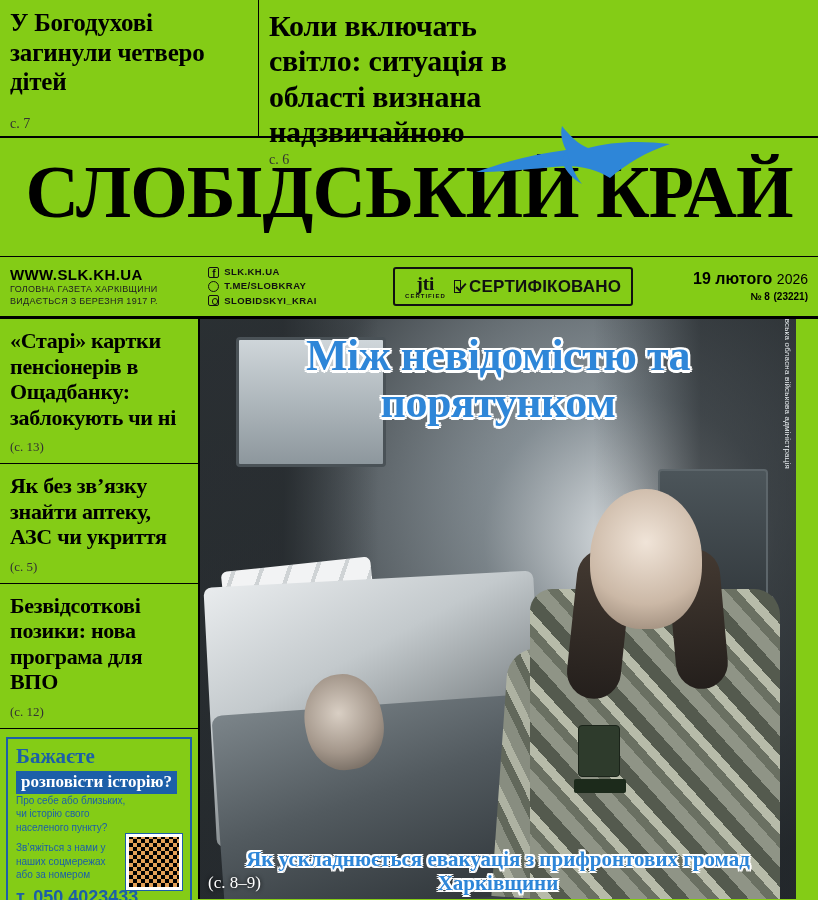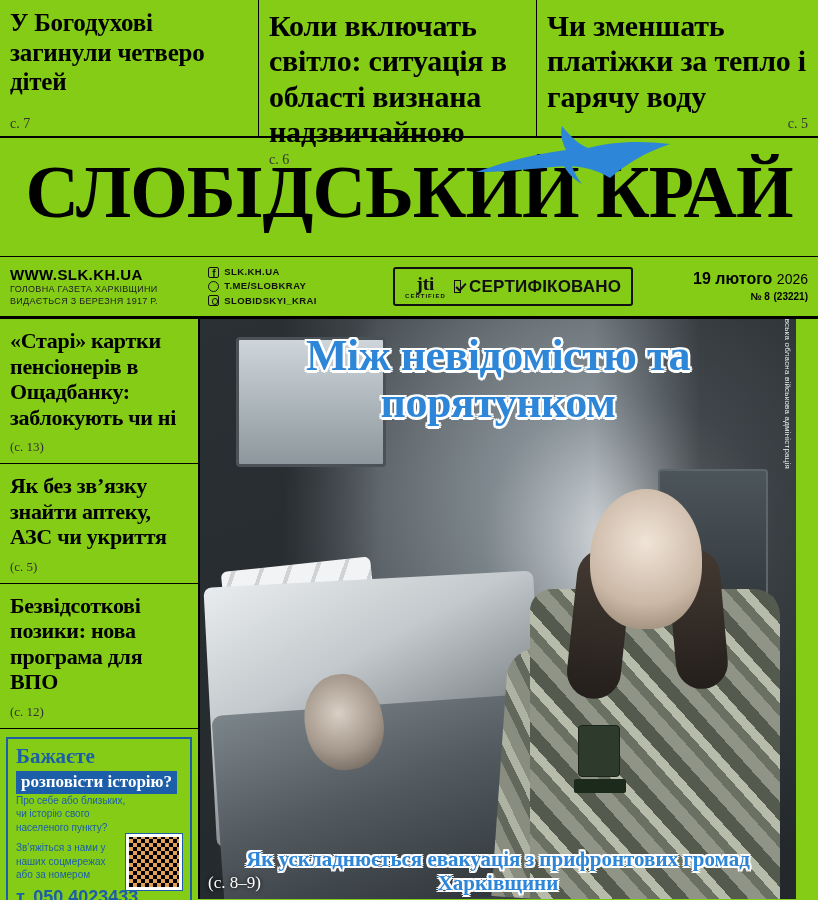--- a/index.html
+++ b/index.html
@@ -446,24 +446,20 @@
 <div class="page">
 
   <div class="teasers">
     <div class="teaser teaser-1">
       <div class="teaser-head">У Богодухові загинули четверо дітей</div>
       <div class="teaser-page">с. 7</div>
     </div>
     <div class="teaser teaser-2">
       <div class="teaser-head">Коли включать світло: ситуація в області визнана надзвичайною</div>
       <div class="teaser-page">с. 6</div>
-    </div>
-    <div class="teaser teaser-3">
-      <div class="teaser-head">Чи зменшать платіжки за тепло і гарячу воду</div>
-      <div class="teaser-page">с. 5</div>
     </div>
   </div>
 
   <div class="masthead">
     <svg class="bird" viewBox="0 0 210 74">
       <path d="M6 52 C40 40 66 34 96 30 C92 22 90 14 92 6 C100 16 108 24 118 28 C140 22 168 20 200 24 C176 32 156 44 140 58 C128 50 112 46 96 46 C70 48 36 52 6 52 Z" fill="#2e86d8"></path>
       <path d="M96 30 C100 42 104 54 112 64 C104 60 96 52 92 42 Z" fill="#2e86d8"></path>
     </svg>
     <div class="masthead-title">СЛОБІДСЬКИЙ КРАЙ</div>
   </div>

